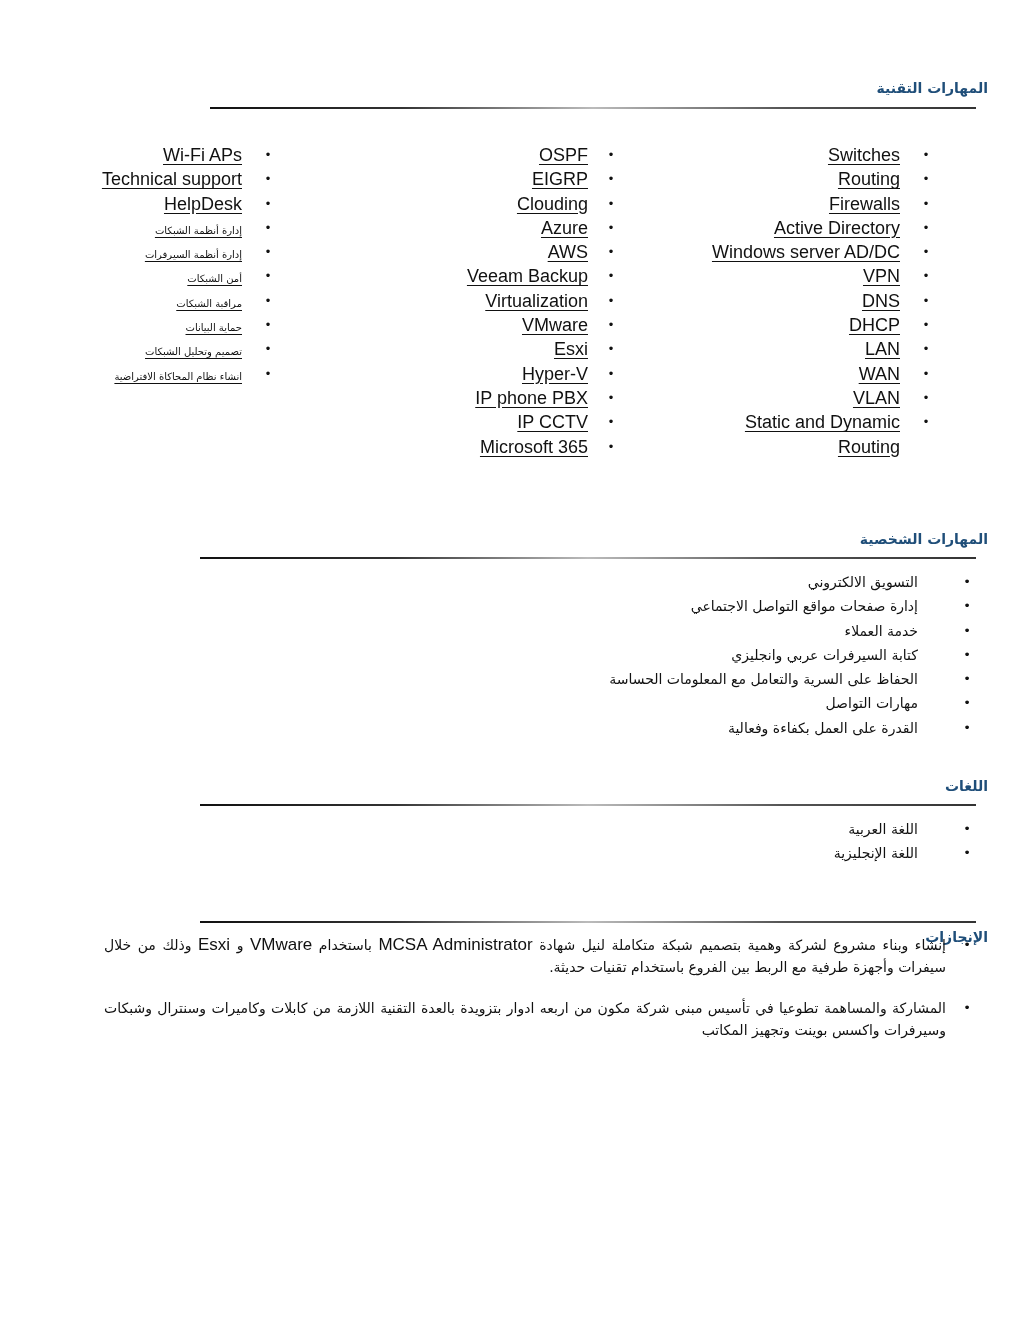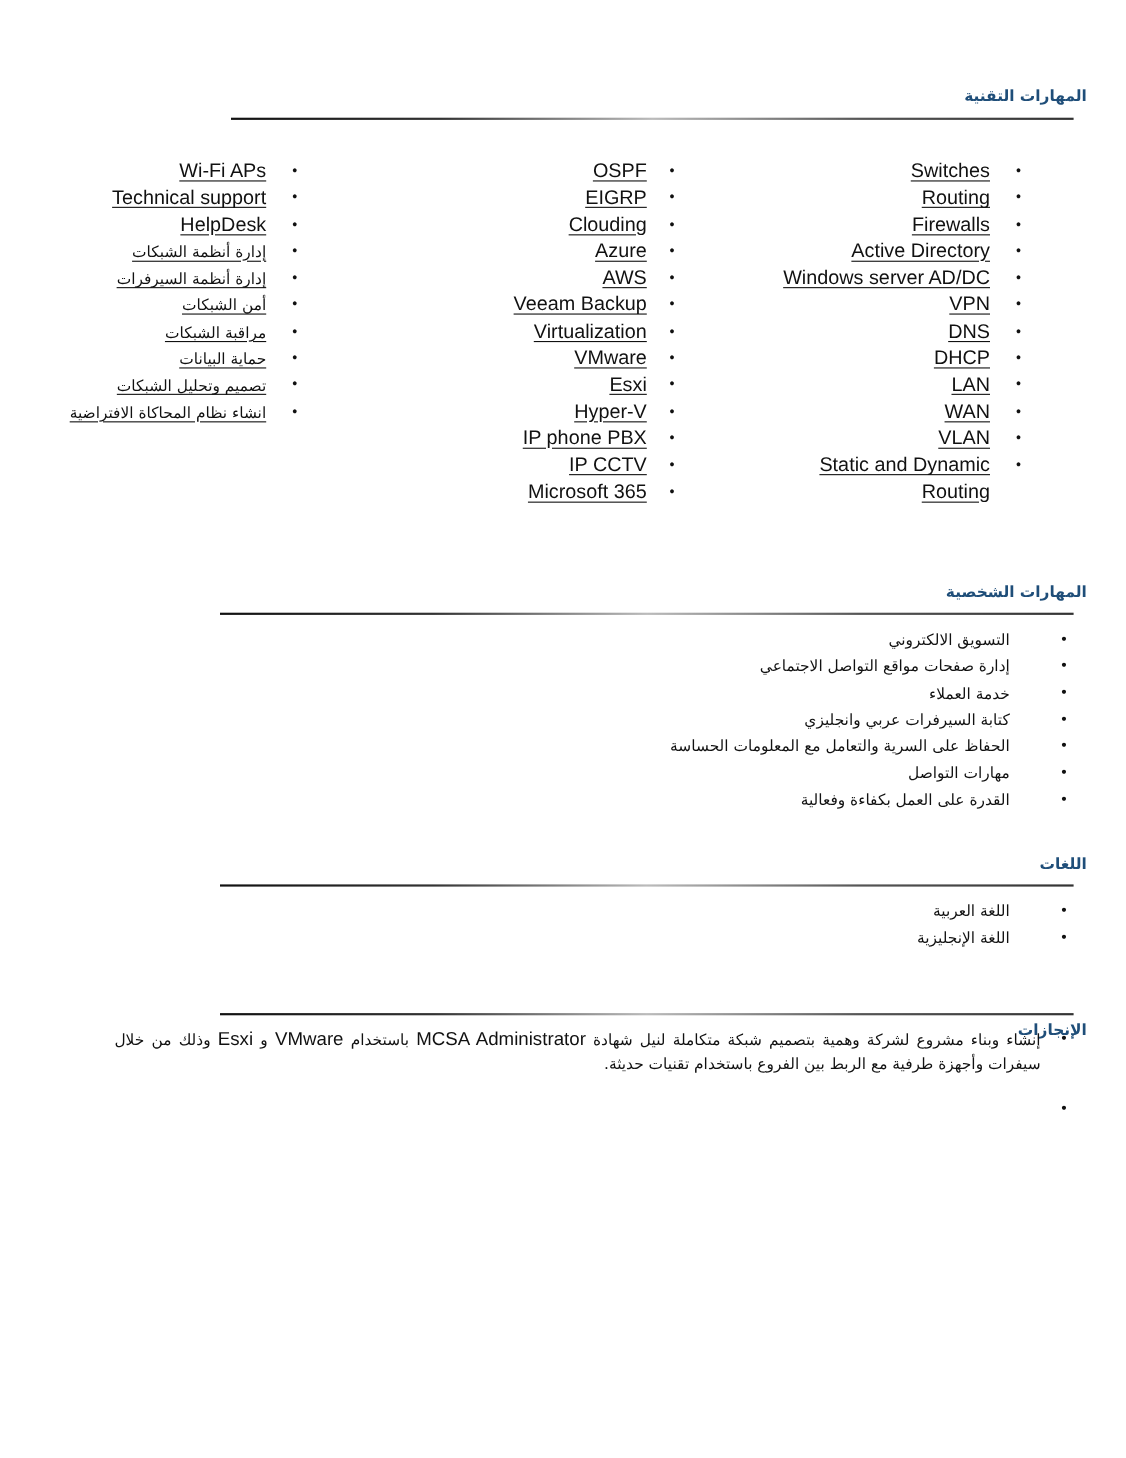--- a/index.html
+++ b/index.html
@@ -23,21 +23,21 @@
       list-style: none; margin: 0; padding: 0;
     }
     .col li {
       position: relative; height: 24.3px; line-height: 24.3px;
       font-size: 18px; text-align: right; white-space: nowrap;
     }
     .col li .t { text-decoration: underline; text-underline-offset: 3px; }
     .col li .b {
       position: absolute; top: 0; width: 10px; text-align: center; font-size: 13px;
     }
-    .col li .ar { font-family: "DejaVu Sans", sans-serif; font-size: 14px; }
+    .col li .ar { font-family: "DejaVu Sans", sans-serif; font-size: 10px; }
 
     .rlist {
       position: absolute; right: 78px; list-style: none; margin: 0; padding: 0;
       direction: rtl;
     }
     .rlist li {
       position: relative; height: 24.3px; line-height: 24.3px;
       font-family: "DejaVu Sans", sans-serif; font-size: 14px; white-space: nowrap;
       padding-right: 28px;
     }
@@ -125,14 +125,15 @@
 
 <div class="heading" style="top:895px;margin-top:34px;">الإنجازات</div>
 <div class="rule" style="top:921px; left:200px; right:48px;"></div>
 <ul class="ach" style="top:934px;">
   <li>
     <span class="b">•</span>
     <span>إنشاء وبناء مشروع لشركة وهمية بتصميم شبكة متكاملة لنيل شهادة </span><span class="en" dir="ltr">MCSA Administrator</span><span> باستخدام </span><span class="en" dir="ltr">VMware</span><span> و </span><span class="en" dir="ltr">Esxi</span><span> وذلك من خلال سيفرات وأجهزة طرفية مع الربط بين الفروع باستخدام تقنيات حديثة.</span>
   </li>
   <li>
     <span class="b">•</span>
+    <span>المشاركة والمساهمة تطوعيا في تأسيس مبنى شركة مكون من اربعه ادوار بتزويدة بالعدة التقنية اللازمة من كابلات وكاميرات وسنترال وشبكات وسيرفرات واكسس بوينت وتجهيز المكاتب</span>
   </li>
 </ul>
 
 </body></html>

